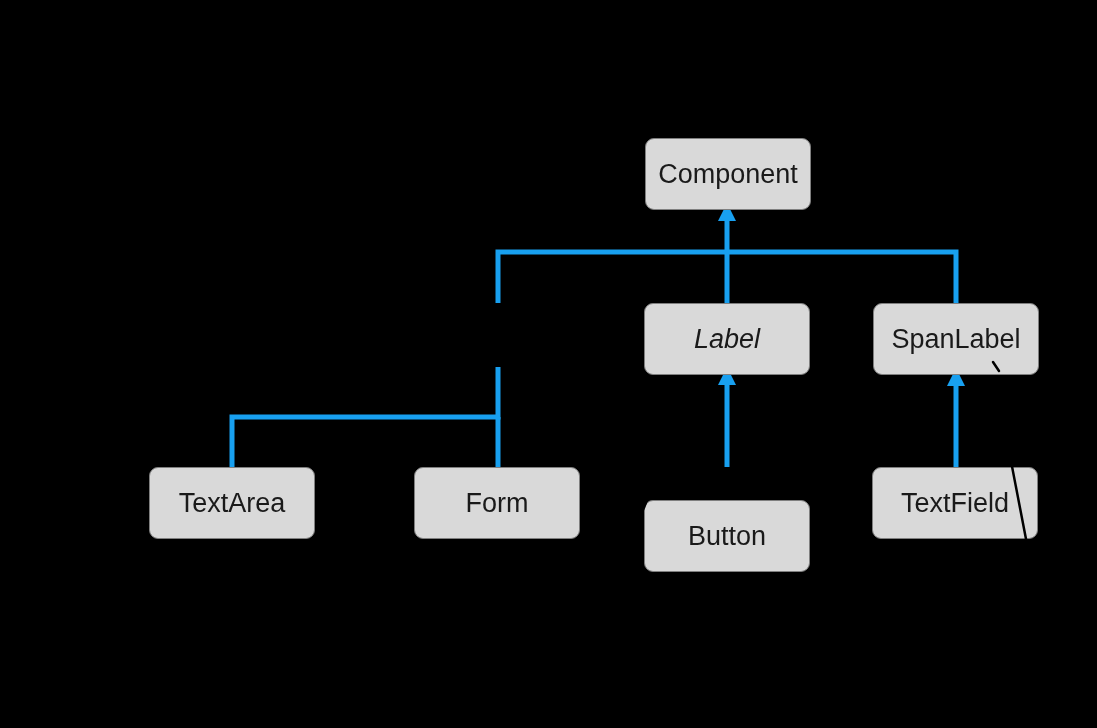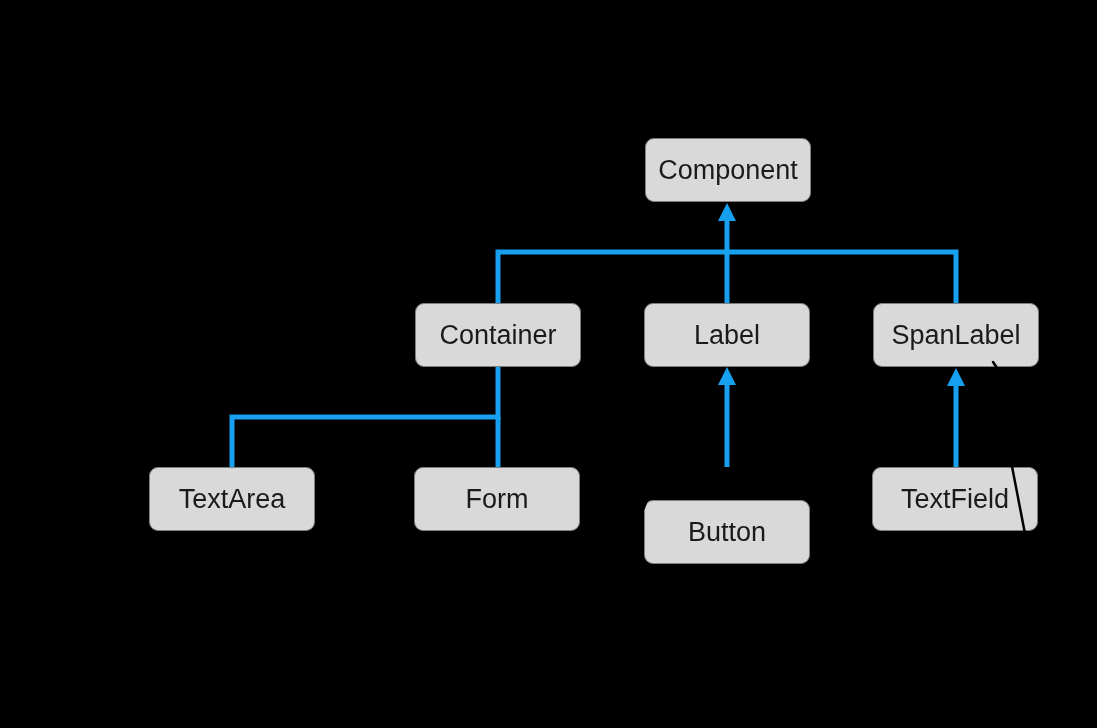--- a/index.html
+++ b/index.html
@@ -19,37 +19,37 @@
     position: absolute;
     left: 0;
     top: 0;
     pointer-events: none;
   }
   #connector-layer { z-index: 1; }
   #annotation-layer { z-index: 3; }
   .node {
     position: absolute;
     width: 166px;
-    height: 64px;
+    height: 72px;
     box-sizing: border-box;
     background: #D9D9D9;
     border: 1px solid #7F7F7F;
     border-radius: 9px;
     color: #1A1A1A;
     font-size: 27px;
     display: flex;
     align-items: center;
     justify-content: center;
     z-index: 2;
     white-space: nowrap;
   }
   
   #node-component { left: 645px; top: 138px; }
   #node-container { left: 415px; top: 303px; }
-  #node-label     { left: 644px; top: 303px; }
+  #node-label     { left: 644px; top: 303px; font-style: italic; }
   #node-textarea  { left: 873px; top: 303px; }
   #node-spanlabel { left: 149px; top: 467px; }
   #node-form      { left: 414px; top: 467px; }
   #node-button    { left: 644px; top: 472px; margin-top: 28px; }
   #node-textfield { left: 872px; top: 467px; }
 </style>
 </head>
 <body>
 
 <div id="canvas">
@@ -69,21 +69,20 @@
       <path d="M 956,467 L 956,384"></path>
     </g>
     <g fill="#18A0F0" stroke="none">
       <polygon points="727,203 718,221 736,221"></polygon>
       <polygon points="727,367 718,385 736,385"></polygon>
       <polygon points="956,368 947,386 965,386"></polygon>
     </g>
   </svg>
 
   <div class="node" id="node-component">Component</div>
-  <div class="node" id="node-container">Container</div>
   <div class="node" id="node-label">Label</div>
   <div class="node" id="node-textarea">SpanLabel</div>
   <div class="node" id="node-spanlabel">TextArea</div>
   <div class="node" id="node-form">Form</div>
   <div class="node" id="node-button">Button</div>
   <div class="node" id="node-textfield">TextField</div>
 
   <svg id="annotation-layer" class="layer" width="1097" height="728">
     <g stroke="#000000" stroke-width="2.5" fill="none" stroke-linecap="round">
       <line x1="640" y1="517" x2="666" y2="455"></line>

